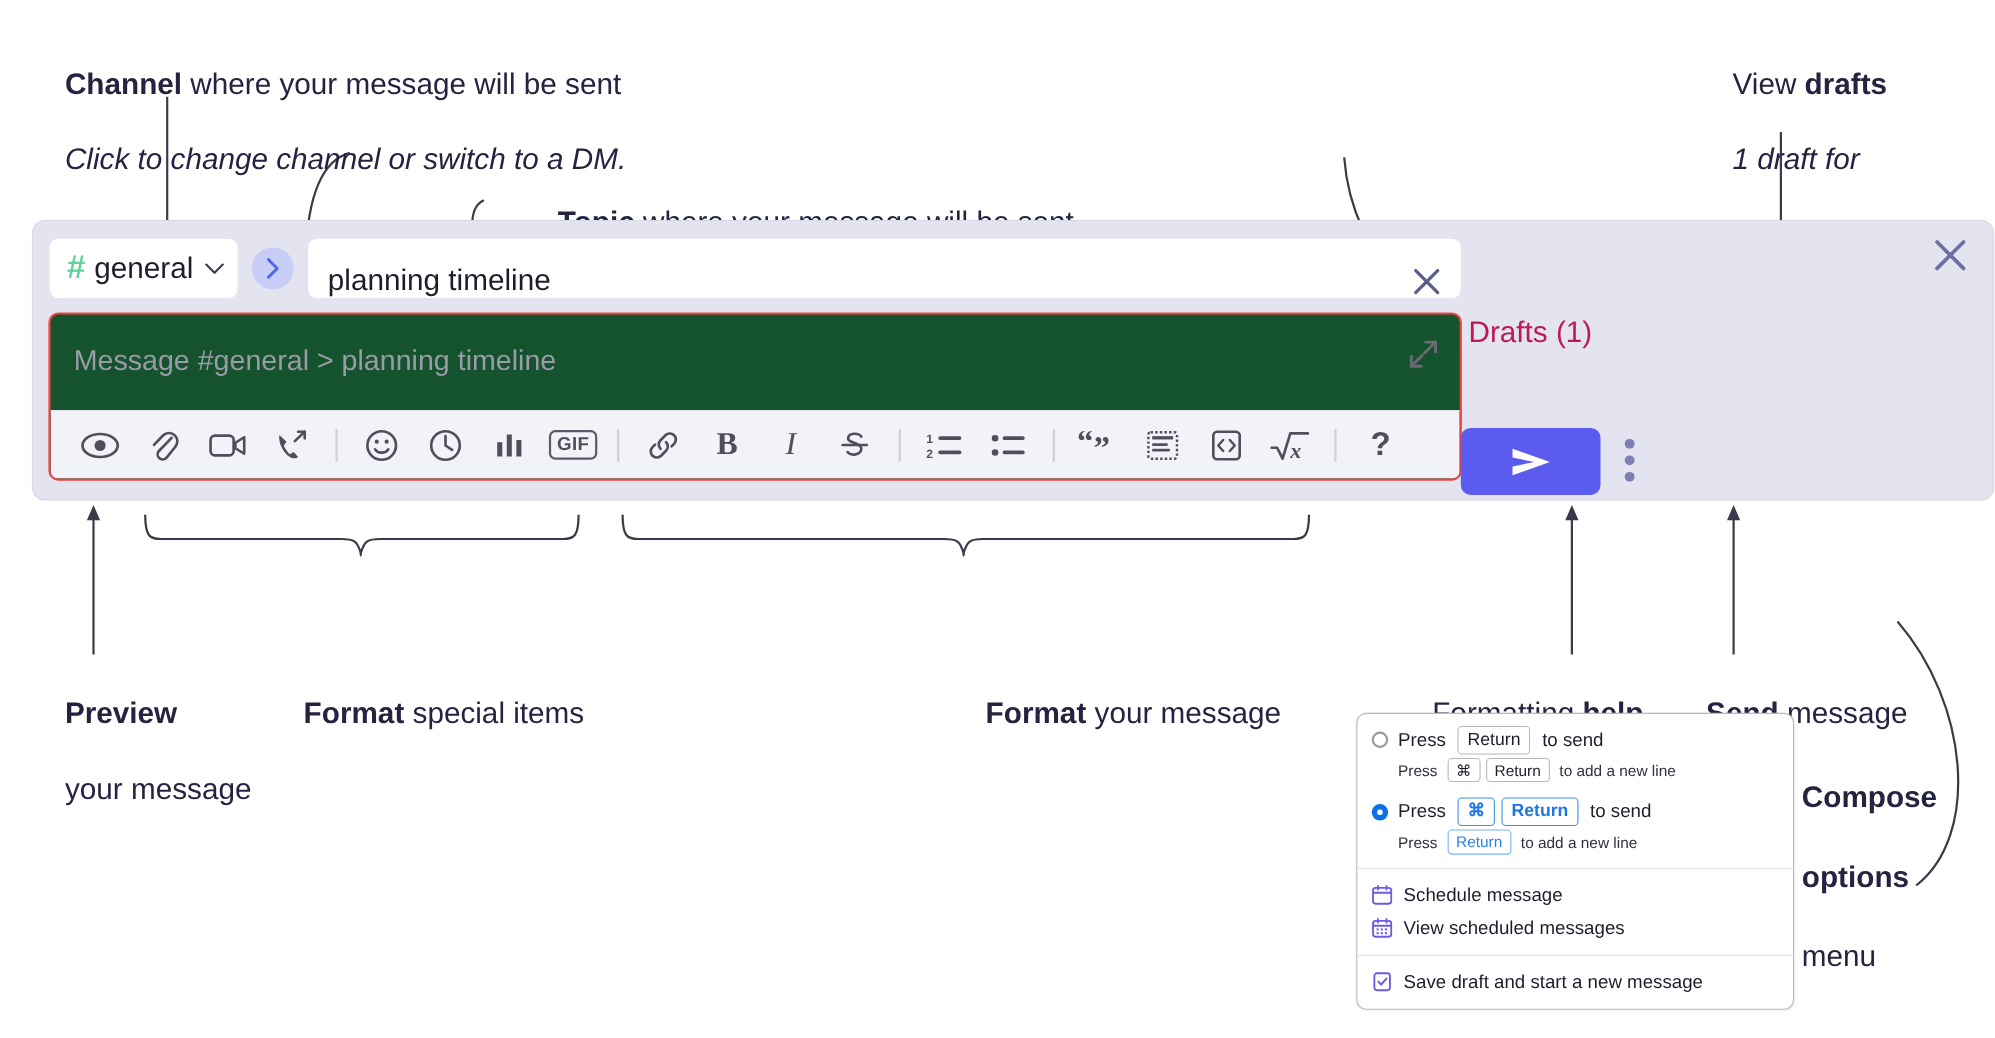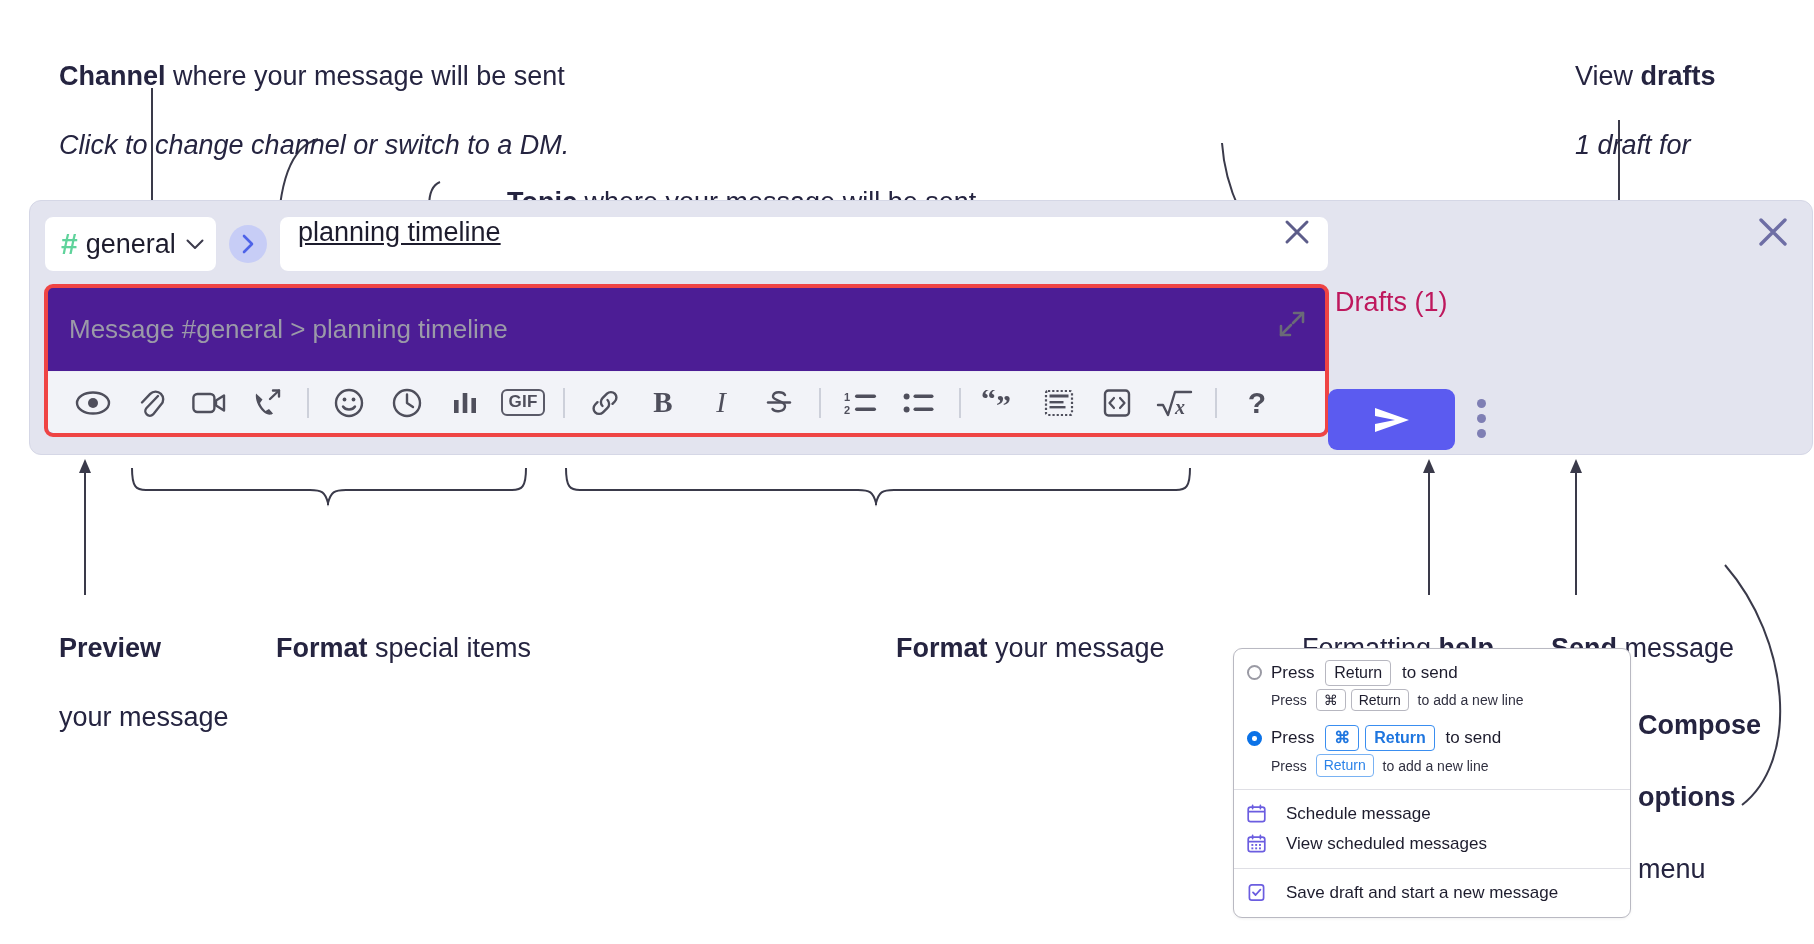--- a/index.html
+++ b/index.html
@@ -100,35 +100,34 @@
     flex: none;
   }
 
   .topic-pill {
     flex: 1;
     height: 56px;
     background: #ffffff;
     border: 1px solid #e2e3ef;
     border-radius: 9px;
     display: flex;
-    align-items: flex-start;
+    align-items: flex-end;
     padding: 0 16px 0 18px;
-    text-decoration: underline;
   }
   .topic-text {
     font-size: 27px;
     color: #1d1c2d;
     flex: 1;
   }
   .x-close-topic { width: 30px; height: 30px; flex: none; }
 
   .msg-area {
     margin-top: 11px;
-    background: #4c1d95;
-    border: 4px solid #ef4444;
+    background: #14532d;
+    border: 2px solid #ef4444;
     border-radius: 9px;
     height: 153px;
     position: relative;
     overflow: hidden;
   }
   .msg-placeholder {
     position: absolute;
     left: 21px;
     top: 26px;
     font-size: 26px;
@@ -305,21 +304,21 @@
   kbd.blue {
     border-color: #3a8ef0;
     color: #1f76df;
     font-weight: 700;
   }
   kbd.blue-plain { border-color: #79b2f3; color: #2b83e9; font-weight: 400; }
 
   .menu-item {
     display: flex;
     align-items: center;
-    gap: 20px;
+    gap: 10px;
     padding: 5px 12px 5px 13px;
     font-size: 17px;
     color: #1d1c2d;
     white-space: nowrap;
   }
   .menu-icon { width: 19px; height: 19px; flex: none; color: #6b5de0; }
 </style>
 </head>
 <body>
 

